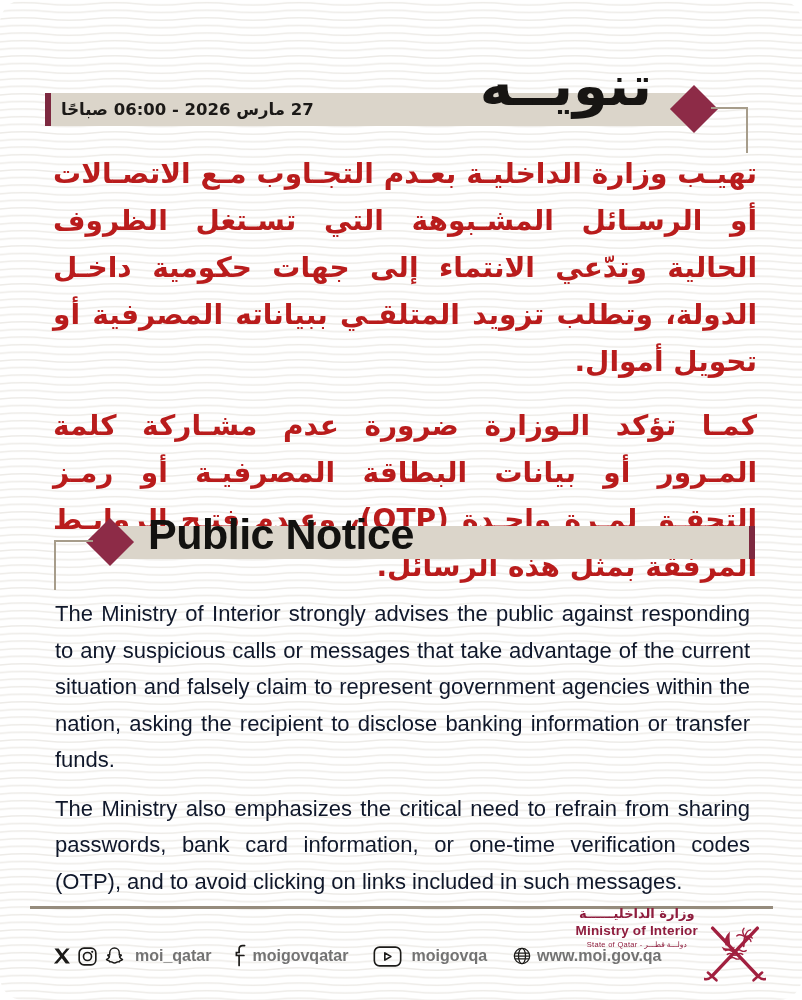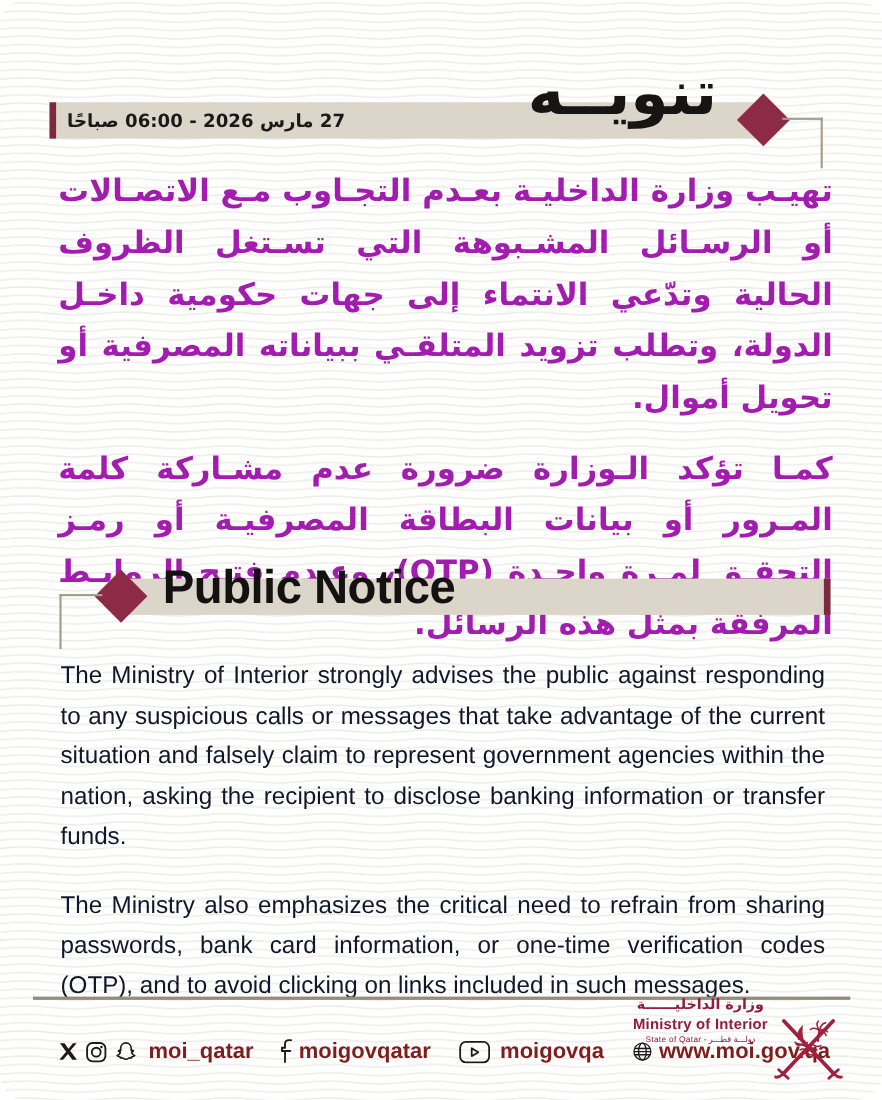--- a/index.html
+++ b/index.html
@@ -54,43 +54,43 @@
     position:absolute; left:148px; top:511px;
     font-size:43px; font-weight:700; letter-spacing:-0.5px;
     color:#131210; line-height:1.1; white-space:nowrap;
   }
 
   
   .body-ar {
     position:absolute; left:53px; top:150px; width:704px;
     direction:rtl; text-align:justify;
     font-family:"DejaVu Sans",sans-serif;
-    font-size:28px; font-weight:bold; color:#a21caf; line-height:47px;
+    font-size:28px; font-weight:bold; color:#b91c1c; line-height:47px;
   }
   .body-ar p + p { margin-top:17px; }
 
   .body-en {
     position:absolute; left:55px; top:596px; width:695px;
     text-align:justify;
     font-size:22px; color:#0f172a; line-height:36.5px; font-weight:500;
   }
-  .body-en p + p { margin-top:26px; }
+  .body-en p + p { margin-top:12px; }
 
   
   .footer-divider {
     position:absolute; left:30px; top:906px; width:743px; height:2.5px;
     background:#968c7d;
   }
   .social-row {
     position:absolute; left:52px; top:938px; height:36px;
     display:flex; align-items:center;
   }
   .social-row svg { display:block; }
   .handle {
-    font-size:20px; font-weight:bold; color:#7f1d1d; white-space:nowrap;
+    font-size:16px; font-weight:bold; color:#737373; white-space:nowrap;
   }
   .gap-xs { margin-left:5px; } .gap-s { margin-left:9px; }
   .gap-m  { margin-left:21px; } .gap-l { margin-left:25px; }
 
   .logo-text {
     position:absolute; right:104px; top:905px; text-align:center;
     color:#8f1d3e; font-weight:bold; white-space:nowrap;
   }
   .logo-ar    { font-family:"DejaVu Sans",sans-serif; direction:rtl; font-size:13px; line-height:17px; }
   .logo-en    { font-size:13.5px; line-height:17px; letter-spacing:0.2px; }

